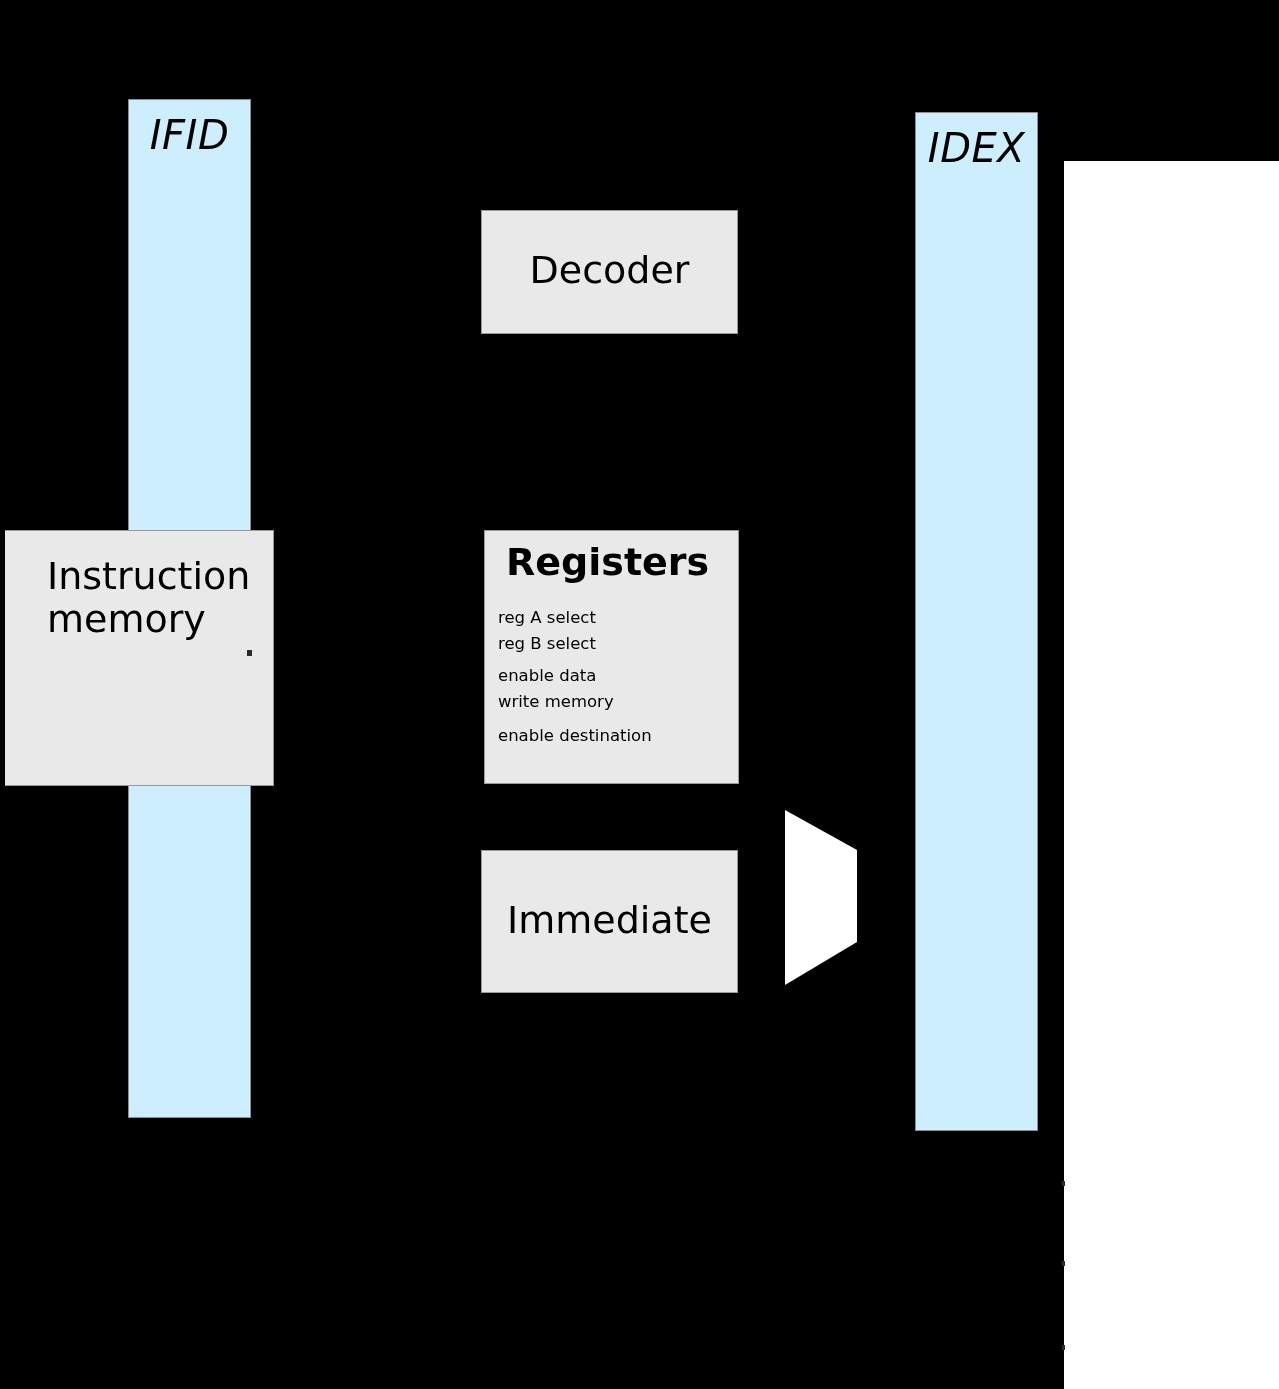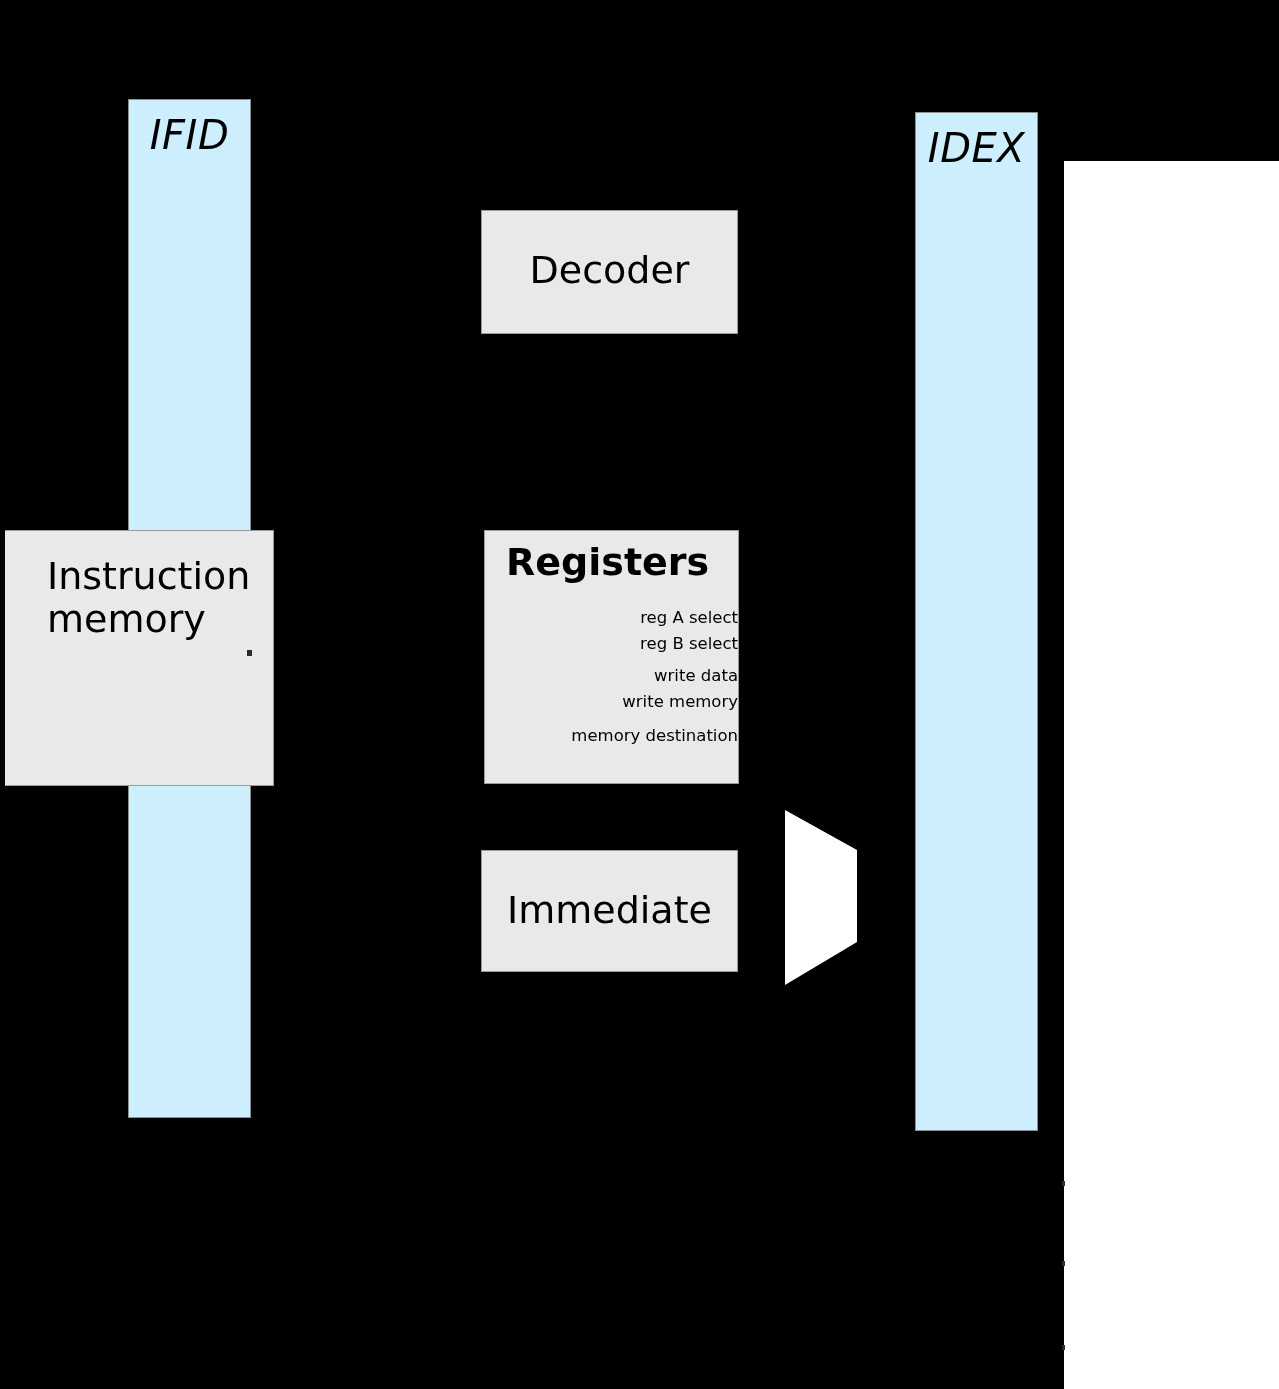--- a/index.html
+++ b/index.html
@@ -85,21 +85,21 @@
     display: flex;
     align-items: center;
     justify-content: center;
   }
   #decoder-box .unit-title { padding-bottom: 4px; }
 
   #immediate-box {
     left: 458px;
     top: 850px;
     width: 257px;
-    height: 122px;
+    height: 143px;
     display: flex;
     align-items: center;
     justify-content: center;
   }
   #immediate-box .unit-title { padding-bottom: 2px; }
 
   #registers-box {
     left: 461px;
     top: 530px;
     width: 255px;
@@ -118,21 +118,20 @@
   .reg-port {
     font-size: 16.5px;
     line-height: 1.0;
     color: #000000;
     padding-left: 5px;
     white-space: nowrap;
   }
   .reg-group {
     margin-top: 26px;
     padding-left: 8px;
-    text-align: right;
   }
   .reg-group.g2 { margin-top: 15px; }
   .reg-group.g3 { margin-top: 17px; }
   .reg-port + .reg-port { margin-top: 10px; }
 
   
   #mux-shape {
     position: absolute;
     left: 785px;
     top: 810px;
@@ -173,25 +172,25 @@
 
   <div class="stub" style="left:247px; top:650px; width:5px; height:6px;"></div>
 
   <div class="unit-box" id="registers-box">
     <span class="unit-title">Registers</span>
     <ul class="reg-port-list reg-group g1">
       <li class="reg-port">reg A select</li>
       <li class="reg-port">reg B select</li>
     </ul>
     <ul class="reg-port-list reg-group g2">
-      <li class="reg-port">write data</li>
+      <li class="reg-port">enable data</li>
       <li class="reg-port">write memory</li>
     </ul>
     <ul class="reg-port-list reg-group g3">
-      <li class="reg-port">memory destination</li>
+      <li class="reg-port">enable destination</li>
     </ul>
   </div>
 
   <div class="unit-box" id="immediate-box">
     <span class="unit-title">Immediate</span>
   </div>
 
   <div id="mux-shape">
     <svg width="73" height="176" viewBox="0 0 73 176">
       <polygon points="0,0 72,40 72,132 0,175" fill="#ffffff"></polygon>

